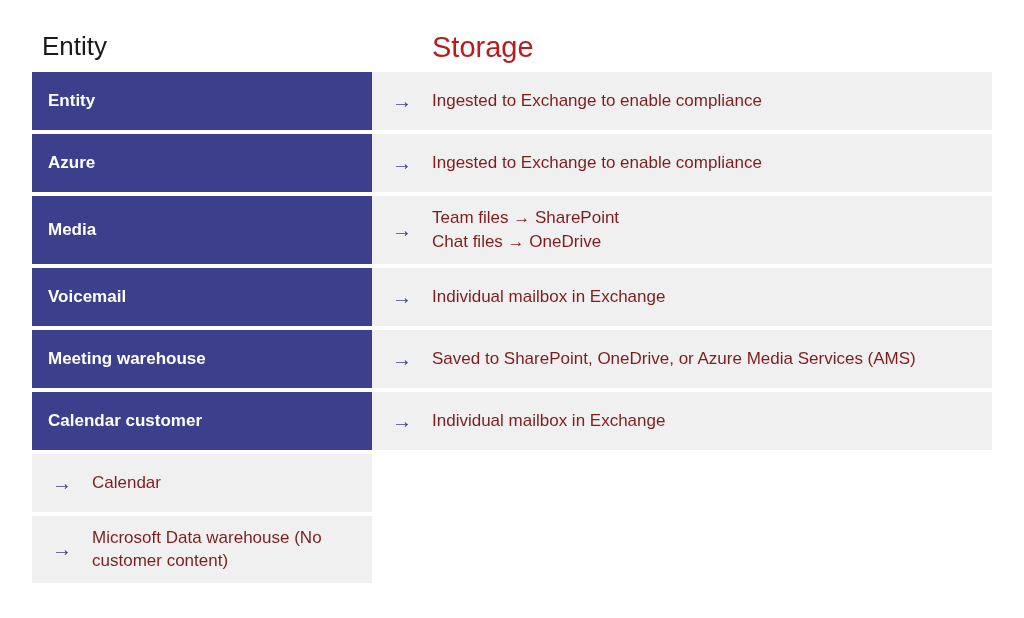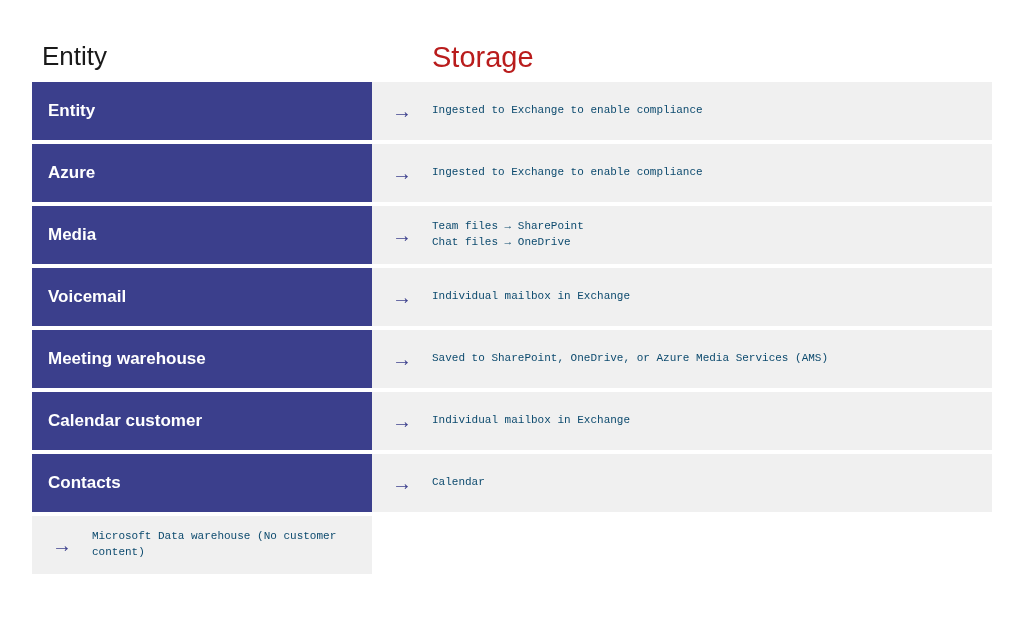--- a/index.html
+++ b/index.html
@@ -78,24 +78,23 @@
       flex-shrink: 0;
     }
 
     .arrow {
       color: #3b3f8c;
       font-size: 20px;
       line-height: 1;
     }
 
     .storage-text {
-      font-size: 11px;
-      color: #0c4a6e;
+      font-size: 17px;
+      color: #7f1d1d;
       line-height: 1.4;
-      font-family: Liberation Mono, monospace;
     }
 
     .data-row + .data-row {
       margin-top: 4px;
     }
   </style>
 </head>
 <body>
 
 <div class="table-container">
@@ -152,21 +151,20 @@
       <div class="data-row">
         <div class="entity-cell">Calendar customer</div>
         <div class="storage-cell">
           <div class="arrow-container">
             <span class="arrow">→</span>
           </div>
           <div class="storage-text">Individual mailbox in Exchange</div>
         </div>
       </div>
       <div class="data-row">
-        <div class="entity-cell">Contacts</div>
         <div class="storage-cell">
           <div class="arrow-container">
             <span class="arrow">→</span>
           </div>
           <div class="storage-text">Calendar</div>
         </div>
       </div>
       <div class="data-row">
         <div class="storage-cell">
           <div class="arrow-container">

